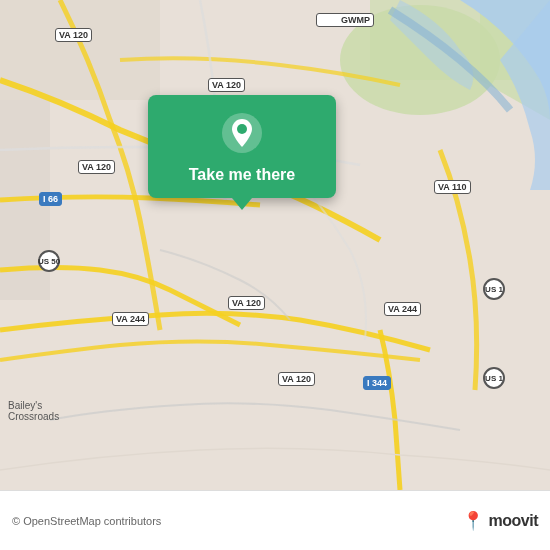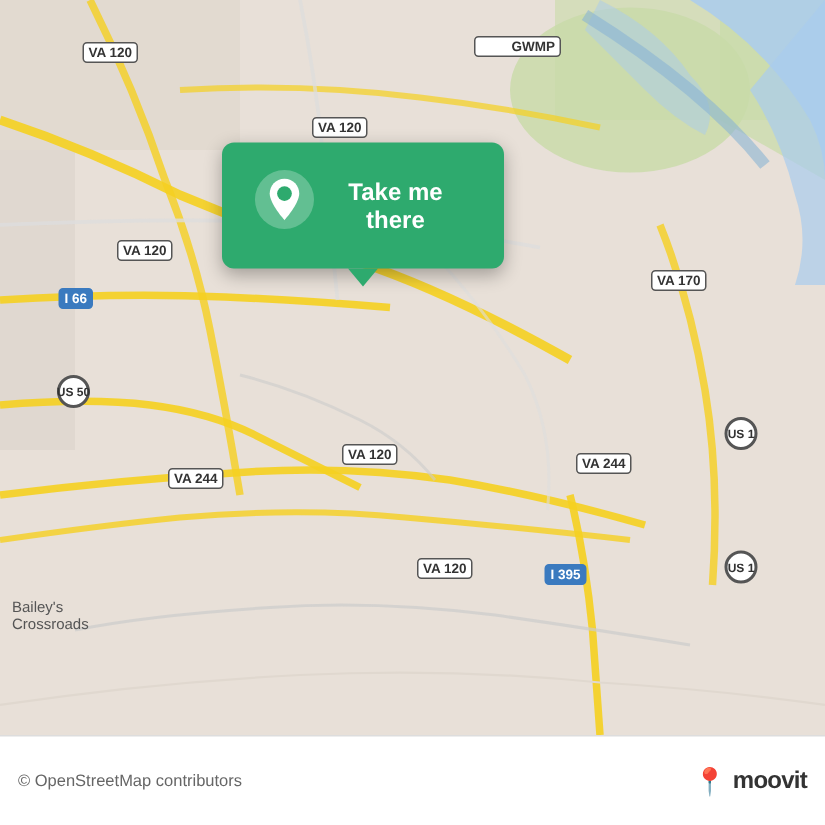--- a/index.html
+++ b/index.html
@@ -29,21 +29,21 @@
 
     
     #popup-card {
       position: absolute;
       top: 95px;
       left: 148px;
       width: 188px;
       background: #2eaa6e;
       border-radius: 8px;
       display: flex;
-      flex-direction: row;
+      flex-direction: column;
       align-items: center;
       padding: 16px 20px 14px;
       box-shadow: 0 4px 12px rgba(0,0,0,0.3);
       cursor: pointer;
     }
 
     #popup-card::after {
       content: '';
       position: absolute;
       bottom: -12px;
@@ -197,32 +197,32 @@
 
     <path d="M280,160 Q320,200 350,250 Q370,290 365,340" stroke="#ddd" stroke-width="2" fill="none" opacity="0.6"></path>
     <path d="M160,250 Q200,260 240,280 Q270,295 290,320" stroke="#ccc" stroke-width="2" fill="none" opacity="0.6"></path>
 
     <path d="M390,10 Q430,35 460,60 Q490,85 510,110" stroke="#8ab4d4" stroke-width="8" fill="none" opacity="0.6"></path>
 
     <path d="M0,470 Q100,455 200,450 Q300,445 400,455 Q480,460 550,470" stroke="#e0d8cf" stroke-width="1.5" fill="none"></path>
   </svg>
 
   <div class="road-label va-route" style="top:28px;left:55px;">VA 120</div>
-  <div class="road-label va-route" style="top:24px;left:316px;padding-left:24px;">GWMP</div>
+  <div class="road-label va-route" style="top:13px;left:316px;padding-left:24px;">GWMP</div>
   <div class="road-label va-route" style="top:78px;left:208px;">VA 120</div>
   <div class="road-label interstate" style="top:192px;left:8px;">I 66</div>
   <div class="road-label va-route" style="top:160px;left:78px;">VA 120</div>
-  <div class="road-label va-route" style="top:180px;left:434px;">VA 170</div>
+  <div class="road-label va-route" style="top:180px;left:434px;">VA 110</div>
   <div class="road-label us-route" style="top:250px;left:38px;">US 50</div>
   <div class="road-label va-route" style="top:296px;left:228px;">VA 120</div>
   <div class="road-label va-route" style="top:312px;left:112px;">VA 244</div>
   <div class="road-label va-route" style="top:302px;left:384px;">VA 244</div>
   <div class="road-label us-route" style="top:278px;left:483px;">US 1</div>
   <div class="road-label va-route" style="top:372px;left:278px;">VA 120</div>
-  <div class="road-label interstate" style="top:376px;left:332px;">I 395</div>
+  <div class="road-label interstate" style="top:376px;left:332px;">I 344</div>
   <div class="road-label us-route" style="top:367px;left:483px;">US 1</div>
 
   <div style="position:absolute;top:400px;left:8px;font-size:10px;color:#555;">Bailey's<br>Crossroads</div>
 
   <div id="popup-card">
 
     <svg id="pin-icon" viewBox="0 0 44 44" xmlns="http://www.w3.org/2000/svg">
       <circle cx="22" cy="22" r="20" fill="white" opacity="0.25"></circle>
       <path d="M22 8 C16,8 12,13 12,18 C12,25 22,36 22,36 C22,36 32,25 32,18 C32,13 28,8 22,8 Z" fill="white"></path>
       <circle cx="22" cy="18" r="5" fill="#2eaa6e"></circle>

